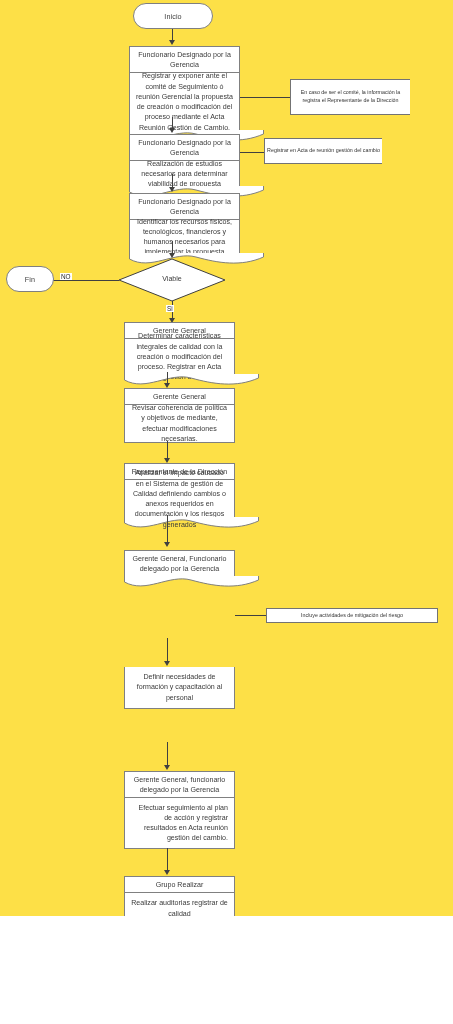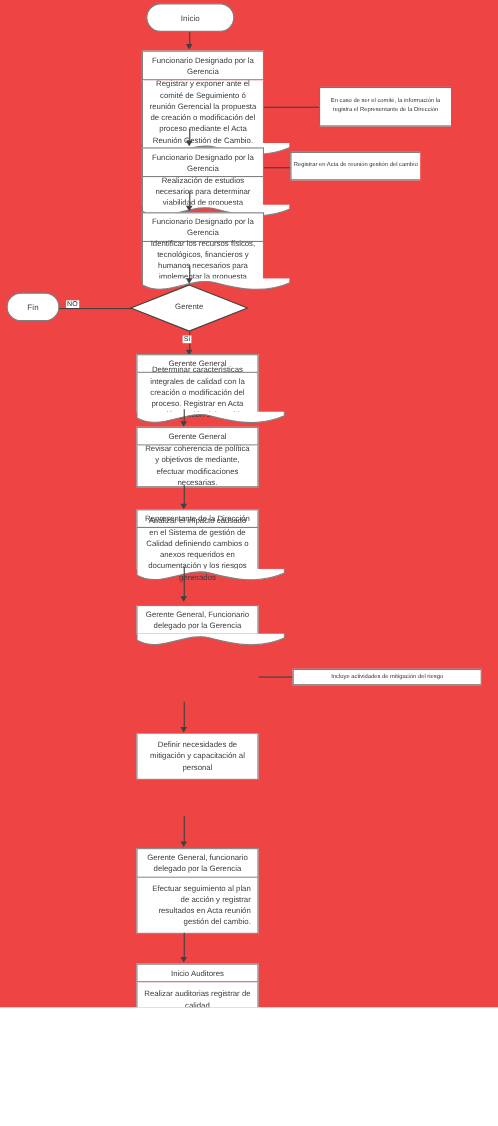--- a/index.html
+++ b/index.html
@@ -9,21 +9,21 @@
   }
   body {
     font-family: "Liberation Sans", sans-serif;
     color: #000000;
   }
   #canvas {
     position: relative;
     width: 453px;
     height: 916px;
     overflow: hidden;
-    background: #ef4444;
+    background: #fde047;
   }
   
   .terminal {
     position: absolute;
     box-sizing: border-box;
     border: 1px solid #7f7f7f;
     border-radius: 14px;
     background: #ffffff;
     display: flex;
     align-items: center;
@@ -196,21 +196,21 @@
     </svg>
   </div>
 
   <div class="vline" style="left:172px; top:241px; height:13px;"></div>
   <div class="arrow-down" style="left:169px; top:253px;"></div>
 
   <div class="diamond" style="left:118px; top:258px; width:108px; height:44px;">
     <svg width="108" height="44" viewBox="0 0 108 44">
       <polygon points="54,1 107,22 54,43 1,22" fill="#ffffff" stroke="#404040" stroke-width="1"></polygon>
     </svg>
-    <div class="lbl" style="top:17px;">Gerente</div>
+    <div class="lbl" style="top:17px;">Viable</div>
   </div>
 
   <div class="hline" style="left:52px; top:280px; width:67px;"></div>
   <div class="arrow-left" style="left:47px; top:276px;"></div>
   <div class="edge-label" style="left:60px; top:273px;">NO</div>
 
   <div class="terminal" style="left:6px; top:266px; width:48px; height:26px;">
     <span>Fin</span>
   </div>
 
@@ -257,36 +257,36 @@
 
   <div class="note-lead" style="left:235px; top:615px; width:32px;"></div>
   <div class="note full" style="left:266px; top:608px; width:172px; height:15px;">
     <span>Incluye actividades de mitigación del riesgo</span>
   </div>
 
   <div class="vline" style="left:167px; top:638px; height:24px;"></div>
   <div class="arrow-down" style="left:164px; top:661px;"></div>
 
   <div class="node" style="left:100px; top:667px; width:135px;">
-    <div class="body" style="height:42px;">Definir necesidades de mitigación y capacitación al personal</div>
+    <div class="body" style="height:42px;">Definir necesidades de formación y capacitación al personal</div>
   </div>
 
   <div class="vline" style="left:167px; top:742px; height:24px;"></div>
   <div class="arrow-down" style="left:164px; top:765px;"></div>
 
   <div class="node" style="left:100px; top:771px; width:135px;">
     <div class="hdr">Gerente General,  funcionario delegado por la Gerencia</div>
     <div class="body" style="height:51px;text-align:right;">Efectuar seguimiento al plan de acción y registrar resultados en Acta reunión gestión del cambio.</div>
   </div>
 
   <div class="vline" style="left:167px; top:848px; height:23px;"></div>
   <div class="arrow-down" style="left:164px; top:870px;"></div>
 
   <div class="node" style="left:100px; top:876px; width:135px;">
-    <div class="hdr">Inicio Auditores</div>
+    <div class="hdr">Grupo Realizar</div>
     <div class="body" style="height:32px;">Realizar auditorias registrar de calidad</div>
   </div>
 
   <div class="vline" style="left:167px; top:927px; height:23px;"></div>
   <div class="arrow-down" style="left:164px; top:949px;"></div>
 
   <div class="terminal blue" style="left:133px; top:950px; width:70px; height:28px;">
     <span>Fin</span>
   </div>
 

